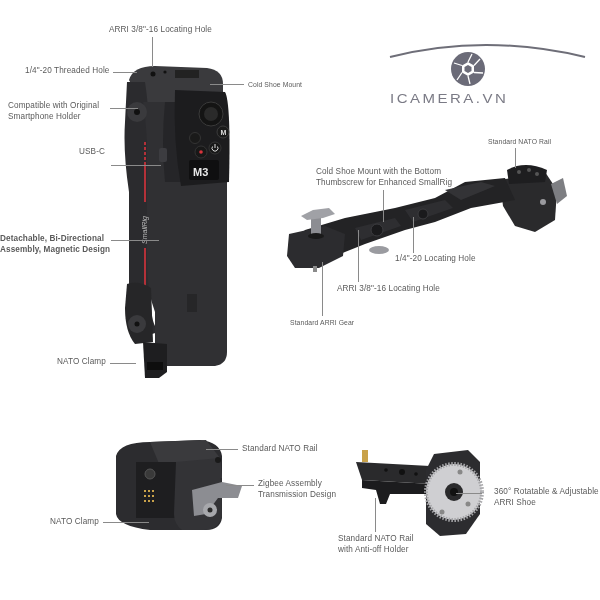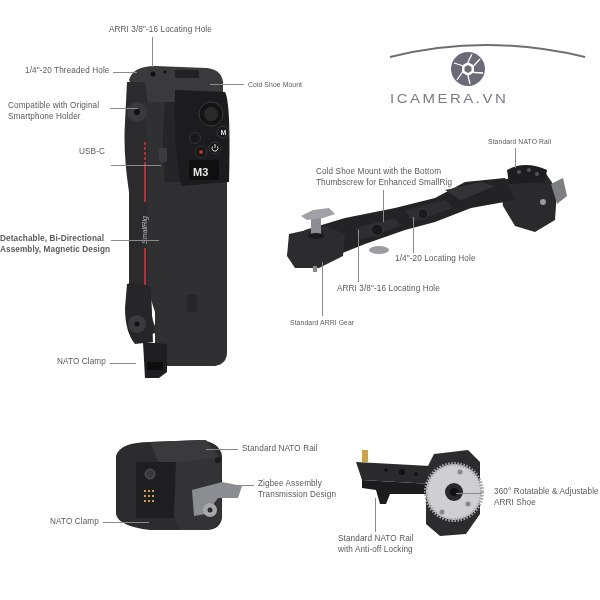--- a/index.html
+++ b/index.html
@@ -202,15 +202,15 @@
 </svg>
 
 <div class="lbl" style="left:486px;top:487px;margin-left:8px;">
   <div>360° Rotatable &amp; Adjustable</div>
   <div>ARRI Shoe</div>
 </div>
 <div class="ln h" style="left:456px;top:493px;width:26px;"></div>
 
 <div class="lbl" style="left:338px;top:534px;">
   <div>Standard NATO Rail</div>
-  <div>with Anti-off Locking</div>
+  <div>with Anti-off Holder</div>
 </div>
 <div class="ln v" style="left:375px;top:498px;height:34px;"></div>
 
 </body></html>

